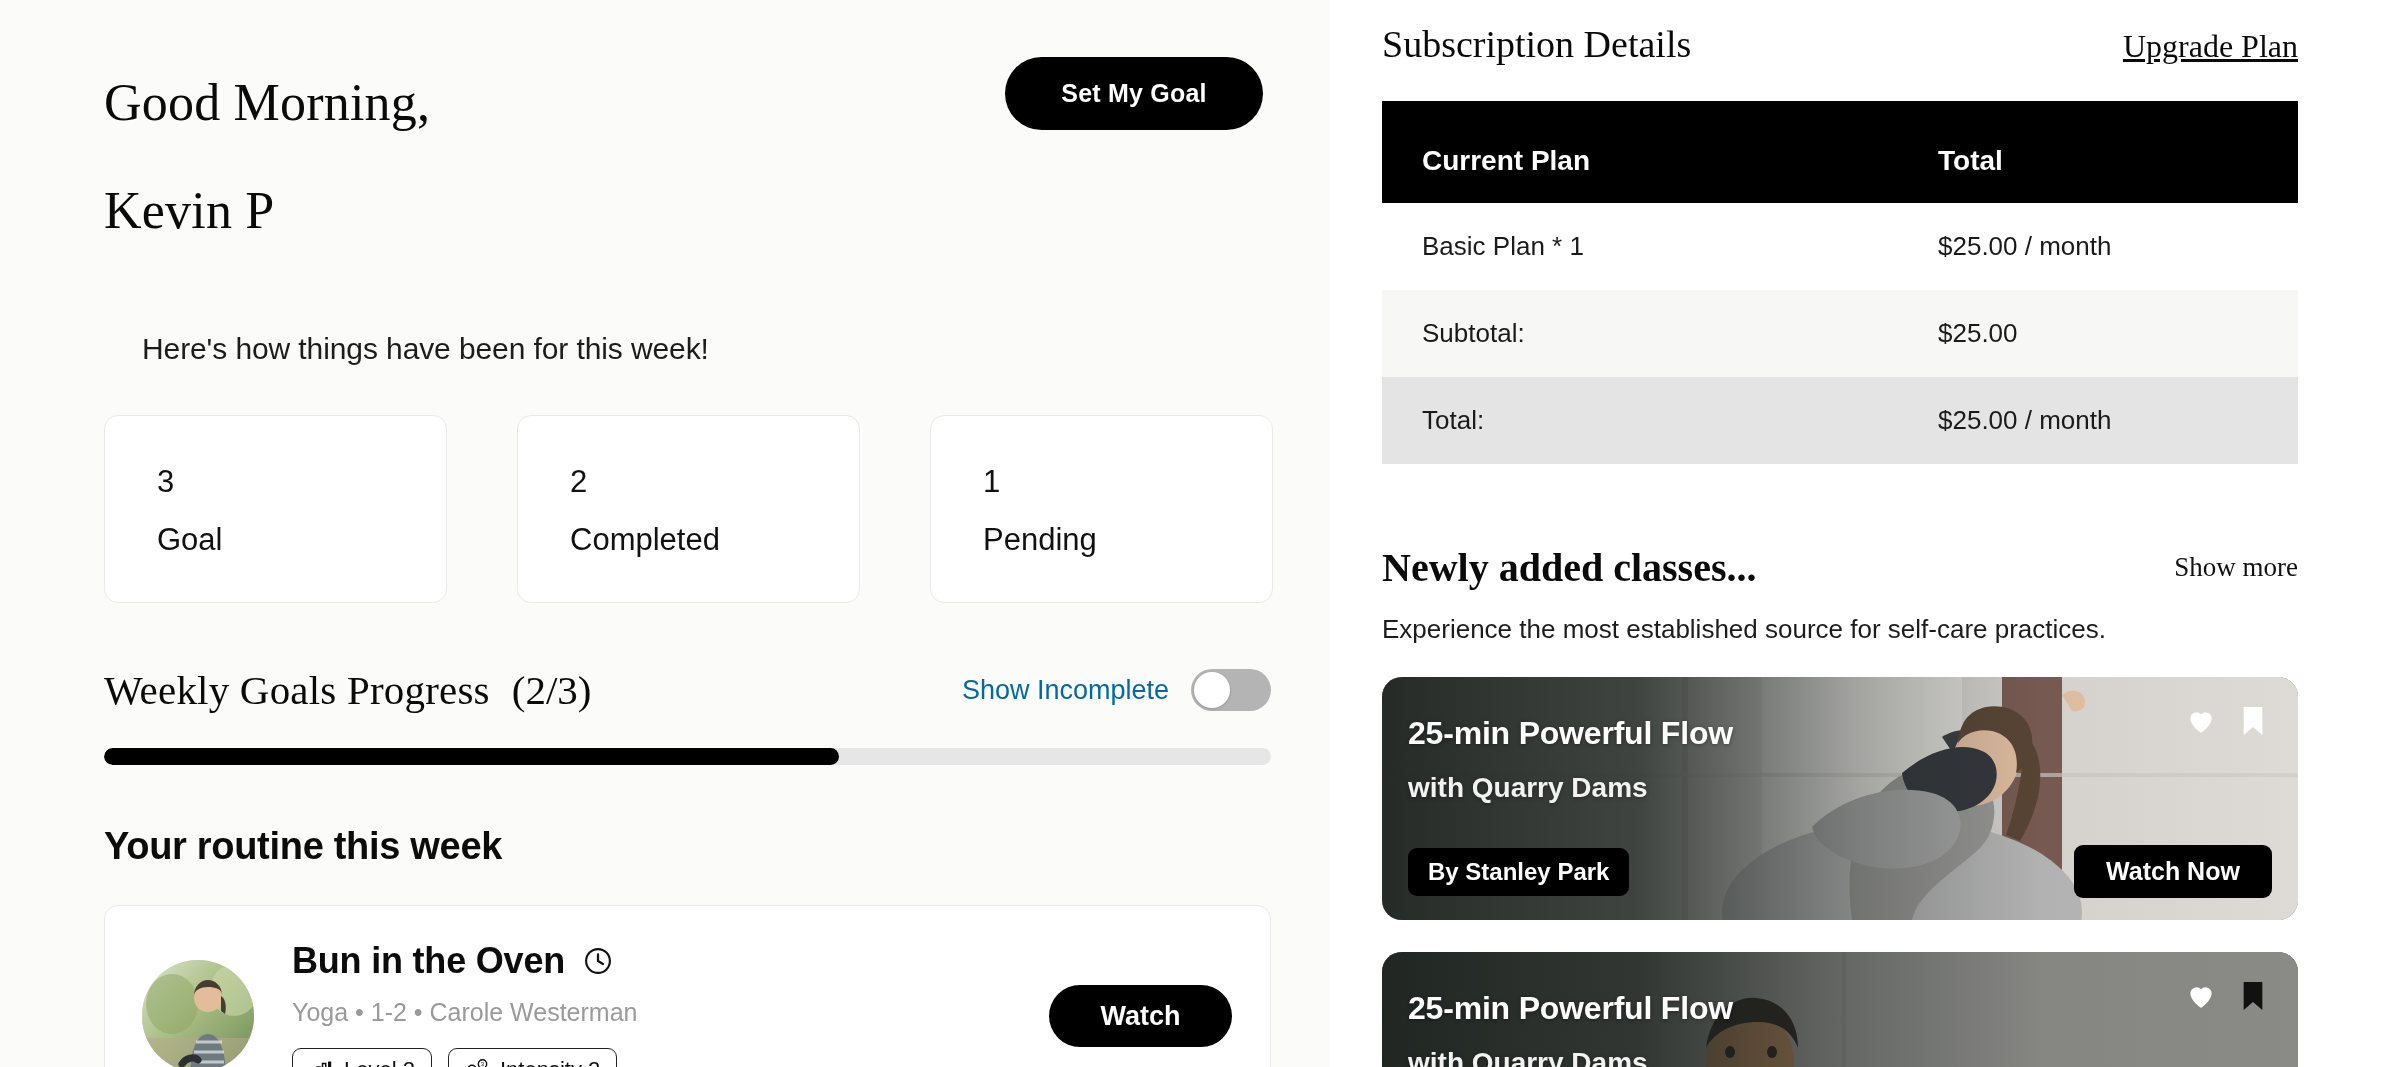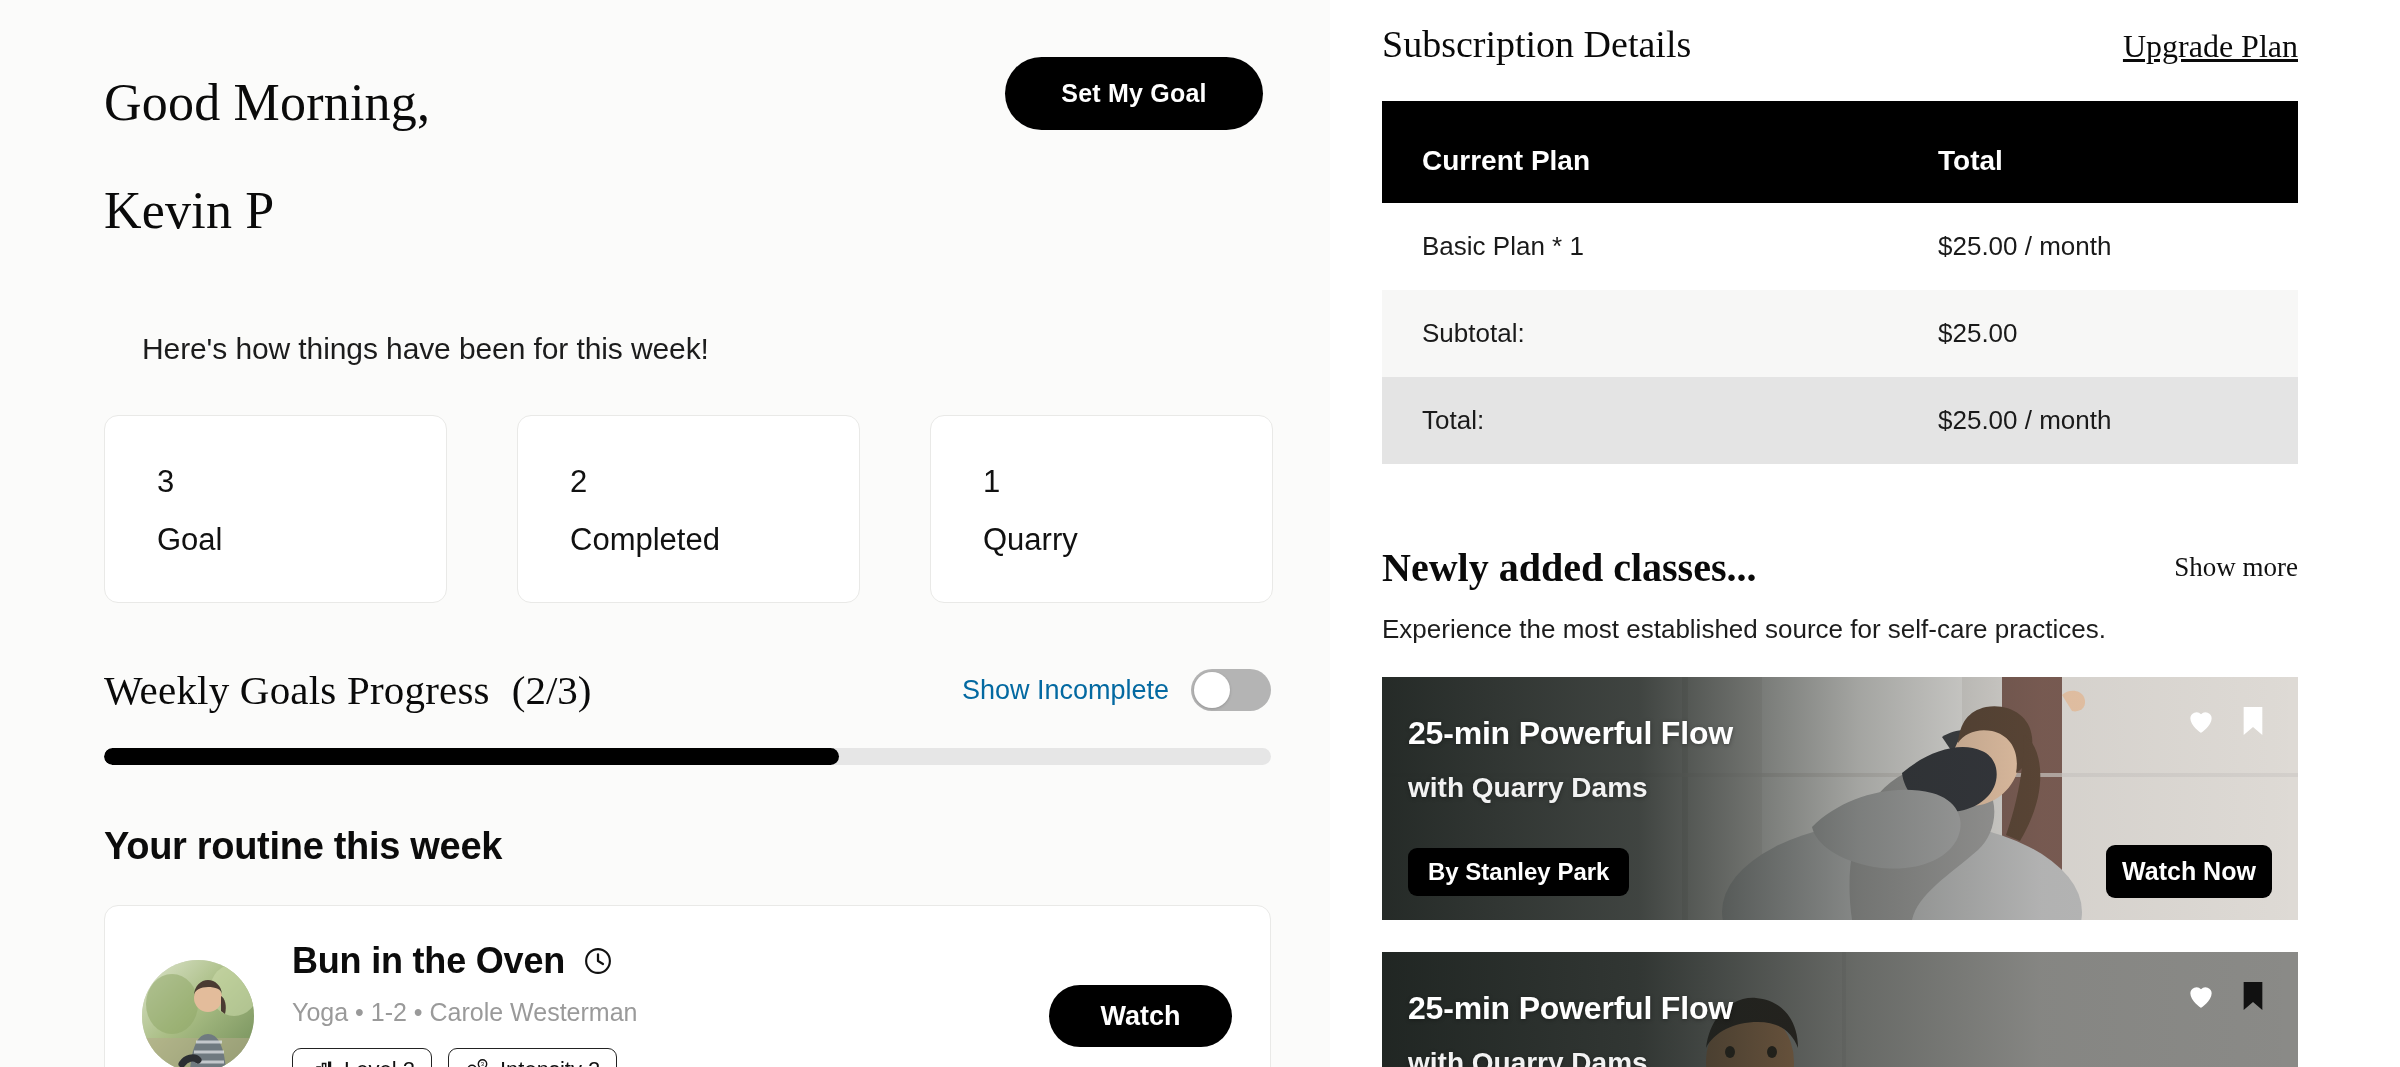--- a/index.html
+++ b/index.html
@@ -368,21 +368,21 @@
   .classes-sub {
     font-size: 26px;
     color: #1c1c1c;
     margin-top: 23px;
     font-weight: 400;
   }
 
   .class-card {
     width: 916px;
     height: 243px;
-    border-radius: 0;
+    border-radius: 20px;
     margin-top: 32px;
     position: relative;
     overflow: hidden;
     background: #2e3330;
   }
 
   .class-card .photo {
     position: absolute;
     inset: 0;
     width: 100%;
@@ -443,21 +443,21 @@
     align-items: center;
     padding: 0 20px;
     z-index: 4;
     cursor: pointer;
   }
 
   .watch-now-btn {
     position: absolute;
     right: 26px;
     bottom: 22px;
-    width: 166px;
+    width: 198px;
     height: 53px;
     border-radius: 9px;
     background: #000000;
     color: #ffffff;
     font-size: 25px;
     font-weight: 700;
     border: none;
     display: flex;
     align-items: center;
     justify-content: center;
@@ -486,21 +486,21 @@
       <div class="stat-card">
         <div class="stat-value">3</div>
         <div class="stat-label">Goal</div>
       </div>
       <div class="stat-card">
         <div class="stat-value">2</div>
         <div class="stat-label">Completed</div>
       </div>
       <div class="stat-card">
         <div class="stat-value">1</div>
-        <div class="stat-label">Quarry</div>
+        <div class="stat-label">Pending</div>
       </div>
     </div>
 
     <div class="progress-head">
       <span class="progress-title">Weekly Goals Progress</span>
       <span class="progress-count">(2/3)</span>
       <div class="progress-toggle-wrap">
         <span class="toggle-label">Show Incomplete</span>
         <div class="toggle">
           <div class="toggle-knob"></div>

